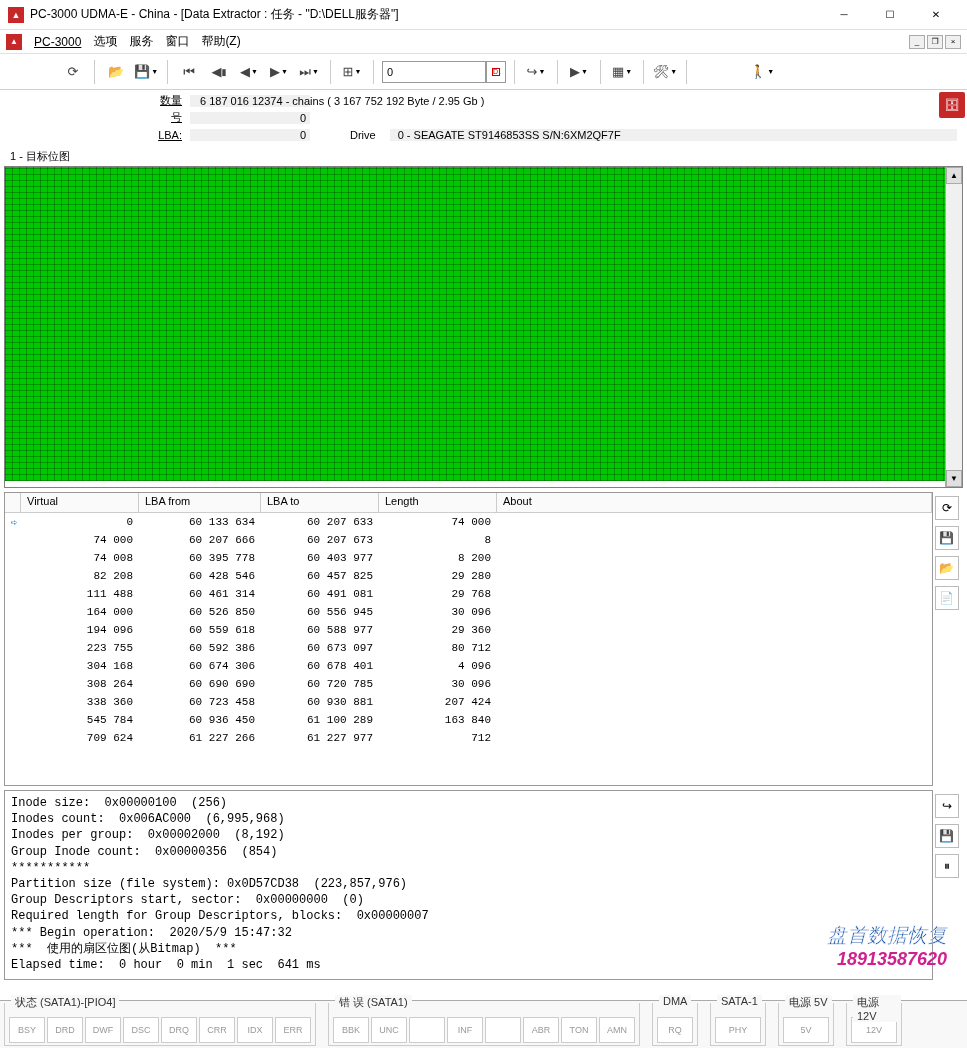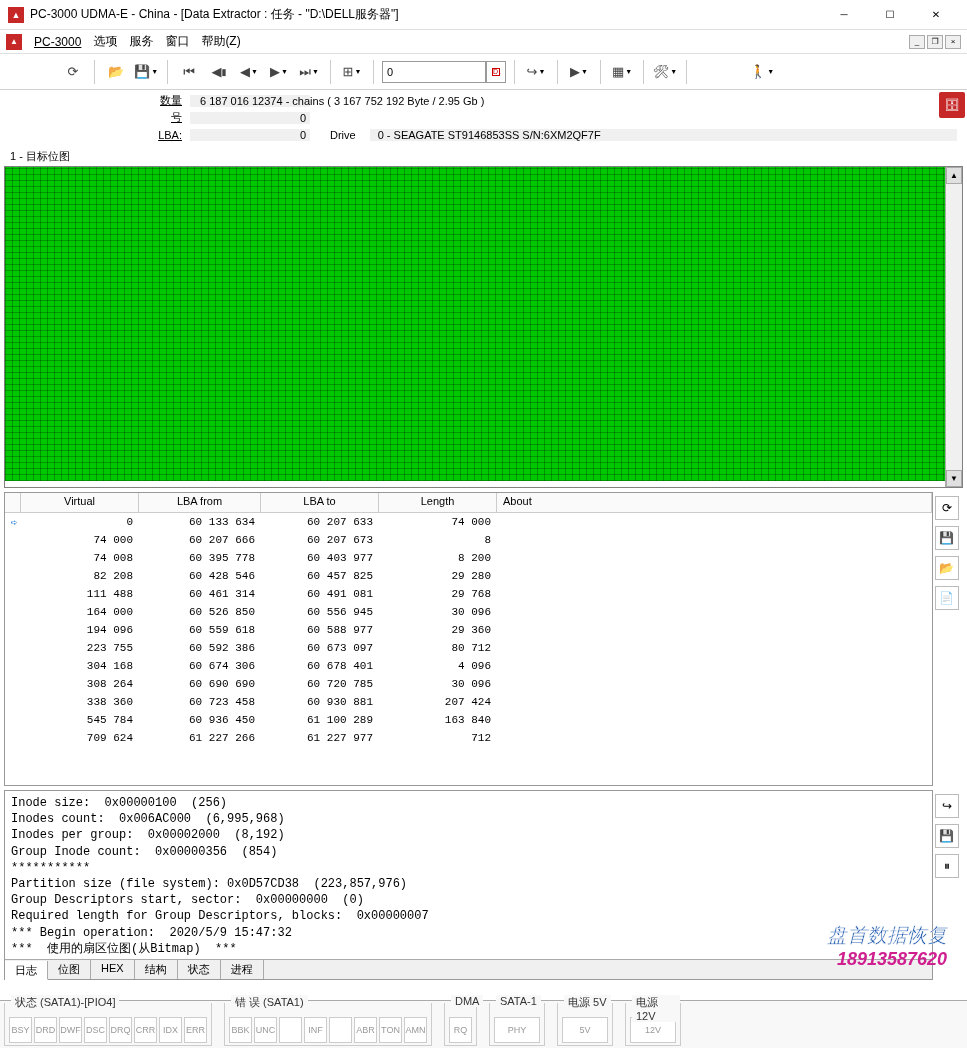--- a/index.html
+++ b/index.html
@@ -40,21 +40,21 @@
   repeating-linear-gradient(90deg, rgba(0,0,0,0.25) 0 1px, transparent 1px 7px);
   position: relative; }
 .bitmap::after { content:''; position:absolute; left:0; right:0; bottom:0; height:6px; background:#fff;}
 .mapscroll { width: 17px; background: #f0f0f0; border-left: 1px solid #aaa; position: relative; }
 .mapscroll .up, .mapscroll .down { height: 17px; background: #e0e0e0; border:1px solid #aaa; font-size:8px; text-align:center; line-height:15px; cursor:pointer;}
 .mapscroll .down { position: absolute; bottom: 0; left: 0; right: 0; }
 
 .tablewrapper { margin: 4px 4px 0; display: flex; height: 294px; }
 .tablecontainer { flex: 1; border: 1px solid #999; background:#fff; overflow:hidden;}
 .thead { display: flex; background: #fff; border-bottom: 1px solid #ccc; height: 20px; }
-.th { border-right: 1px solid #ccc; padding: 2px 6px; font-size: 11px; color: #000; text-align: center; background:#fafafa;}
+.th { border-right: 1px solid #ccc; padding: 2px 6px; font-size: 11px; color: #000; text-align: left; background:#fafafa;}
 .th.about { text-align: left; flex:1;}
 .tbody { overflow-y: auto; height: 270px; font-family: "Courier New", monospace; font-size: 11px; }
 .tr { display: flex; height: 18px; align-items: center; }
 .td { padding: 1px 6px; text-align: right; white-space: pre; }
 .arrow-cell { width: 16px; text-align:center; }
 .arrow-cell .arw { color: #0066cc; font-size: 11px; }
 
 .sidebtns { width: 30px; display: flex; flex-direction: column; gap: 6px; padding: 4px 2px; }
 .sidebtn { width: 24px; height: 24px; border: 1px solid #bbb; display:flex;align-items:center;justify-content:center; font-size:12px; cursor:pointer; background:#fff;}
 
@@ -66,21 +66,21 @@
 .logtab.active { background: #fff; border-bottom: 1px solid #fff; position:relative; top:1px;}
 .logside { width: 30px; display: flex; flex-direction: column; gap: 6px; padding: 4px 2px; }
 
 .watermark { position: absolute; right: 20px; bottom: 78px; text-align: right; pointer-events: none; }
 .watermark .wm1 { font-size: 20px; color: #0a4aa8; font-weight: normal; font-style: italic; -webkit-text-stroke: 0.5px #fff;}
 .watermark .wm2 { font-size: 18px; color: #d02090; font-weight: bold; font-style: italic; }
 
 .statusbar { position: absolute; left: 0; right: 0; bottom: 0; height: 48px; border-top: 1px solid #aaa; background: #f8f8f8; display: flex; padding: 2px 4px; gap: 12px; }
 .statgroup { border: 1px solid #ccc; border-top: none; position: relative; padding: 14px 4px 2px; display: flex; gap: 2px; }
 .statgroup .grplbl { position: absolute; top: -8px; left: 6px; background: #f8f8f8; padding: 0 4px; font-size: 11px; color: #333; }
-.statcell { width: 23px; height: 26px; border: 1px solid #ccc; font-size: 9px; color: #999; text-align: center; display:flex; flex-direction:column; justify-content:center; background:#fff;}
+.statcell { width: 36px; height: 26px; border: 1px solid #ccc; font-size: 9px; color: #999; text-align: center; display:flex; flex-direction:column; justify-content:center; background:#fff;}
 .statcell.wide { width: 46px; }
 
 .col-v { width: 118px; }
 .col-f { width: 122px; }
 .col-t { width: 118px; }
 .col-l { width: 118px; }
 </style>
 </head>
 <body>
 
@@ -150,21 +150,21 @@
     <span class="gray" style="text-align:right;min-width:120px;">&nbsp;</span>
     <span style="margin-left:-110px;">6 187 016   12374 - chains  ( 3 167 752 192 Byte /  2.95 Gb )</span>
   </div>
   <div class="inforow">
     <span class="lbl">号</span>
     <span class="gray">0</span>
   </div>
   <div class="inforow">
     <span class="lbl">LBA:</span>
     <span class="gray">0</span>
-    <span style="margin-left:20px">Drive</span>
+    <span style="margin-left:40px">Drive</span>
     <span style="margin-left:14px; background:#f0f0f0; padding:0 8px 0 8px; flex:1;">0 - SEAGATE ST9146853SS  S/N:6XM2QF7F</span>
   </div>
 </div>
 
 <div class="maplabel">1 - 目标位图</div>
 <div class="mapwrapper">
   <div class="bitmap"></div>
   <div class="mapscroll">
     <div class="up">▲</div>
     <div class="down">▼</div>
@@ -302,28 +302,20 @@
 Inodes count:  0x006AC000  (6,995,968)
 Inodes per group:  0x00002000  (8,192)
 Group Inode count:  0x00000356  (854)
 ***********
 Partition size (file system): 0x0D57CD38  (223,857,976)
 Group Descriptors start, sector:  0x00000000  (0)
 Required length for Group Descriptors, blocks:  0x00000007
 *** Begin operation:  2020/5/9 15:47:32
 ***  使用的扇区位图(从Bitmap)  ***
 Elapsed time:  0 hour  0 min  1 sec  641 ms</div>
-    <div class="logtabs">
-      <div class="logtab active">日志</div>
-      <div class="logtab">位图</div>
-      <div class="logtab">HEX</div>
-      <div class="logtab">结构</div>
-      <div class="logtab">状态</div>
-      <div class="logtab">进程</div>
-    </div>
   </div>
   <div class="logside">
     <div class="sidebtn">↪</div>
     <div class="sidebtn">💾</div>
     <div class="sidebtn">⏸</div>
   </div>
 </div>
 
 <div class="watermark">
   <div class="wm1">盘首数据恢复</div>

